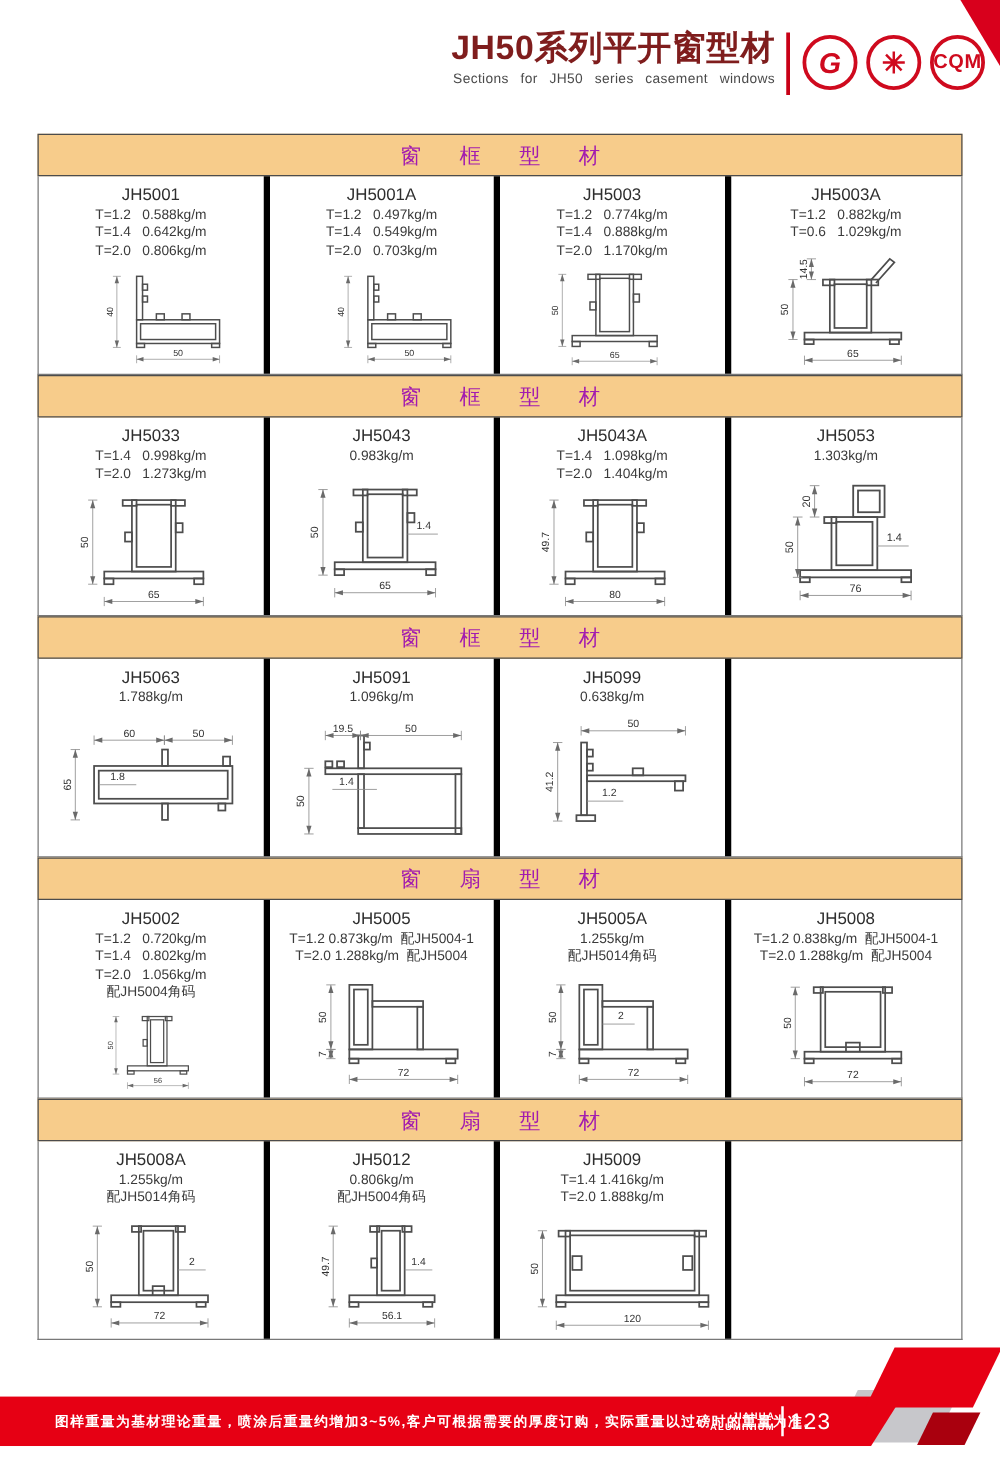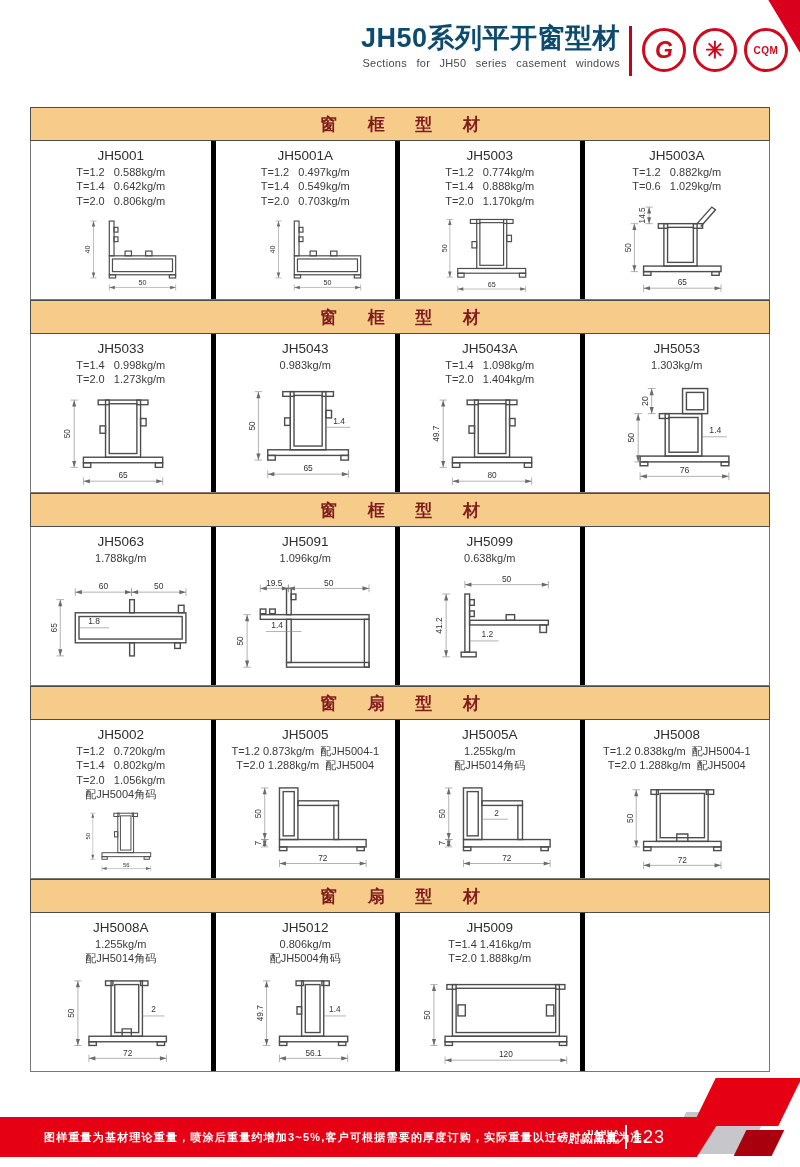--- a/index.html
+++ b/index.html
@@ -2,34 +2,34 @@
 <html><head>
 <meta charset="utf-8">
 <style>
   *{box-sizing:border-box;margin:0;padding:0}
   html,body{width:800px;height:1167px}
   body{position:relative;font-family:"Liberation Sans",sans-serif;background:#fff;overflow:hidden}
 
   
   header{position:absolute;top:0;left:0;width:100%;height:100px}
   .title-block{position:absolute;top:24px;right:180px;text-align:right}
-  .title{font-size:27px;font-weight:700;color:#0c4a6e;letter-spacing:.5px;line-height:1.1}
+  .title{font-size:27px;font-weight:700;color:#7f1d1d;letter-spacing:.5px;line-height:1.1}
   .subtitle{font-size:11px;color:#4a4a4a;word-spacing:6px;letter-spacing:.3px;margin-top:3px}
   .hdr-divider{position:absolute;top:26px;right:168px;width:3px;height:50px;background:#c80016}
   .logos{position:absolute;top:28px;right:12px;display:flex;gap:7px;align-items:center}
   .logo{width:44px;height:44px;border:3px solid #cf0a1e;border-radius:50%;display:flex;align-items:center;justify-content:center;color:#cf0a1e;font-weight:700;background:#fff}
   .logo-g span{font-size:23px;font-style:italic;font-weight:800}
   .logo-seal span{font-size:23px}
-  .logo-cqm span{font-size:10px;letter-spacing:.5px}
+  .logo-cqm span{font-size:16px;letter-spacing:.5px}
   .corner-ribbon{position:absolute;top:0;right:0;width:44px;height:66px;background:#d8001c;clip-path:polygon(28% 0,100% 0,100% 80%)}
 
   
   .content{position:absolute;top:107px;left:30px;width:740px}
   .section-header{height:34px;background:#f7cc8b;border:1px solid #4c4c4c;display:flex;align-items:center;justify-content:center}
-  .section-title{font-size:17px;font-weight:700;color:#7f1d1d;letter-spacing:13px;text-indent:13px}
+  .section-title{font-size:17px;font-weight:400;color:#a21caf;letter-spacing:13px;text-indent:13px}
   .grid{display:grid;grid-template-columns:repeat(4,1fr);border:1px solid #787878;border-top:none}
   .cell{height:158px;border-right:5px solid #000000;display:flex;flex-direction:column;align-items:center;padding:6px 3px 2px;overflow:hidden}
   .cell:last-child{border-right:none}
   .code{font-size:13.5px;color:#2e2e2e;line-height:1.3}
   .spec{font-size:11px;color:#3a3a3a;line-height:1.32;white-space:pre;text-align:left}
   .drawing{flex:1;width:100%;min-height:0;margin-top:2px}
 
   
   .pro{fill:none;stroke:#4d4d4d;stroke-width:1.5}
   .dml{stroke:#8a8a8a;stroke-width:.7}

